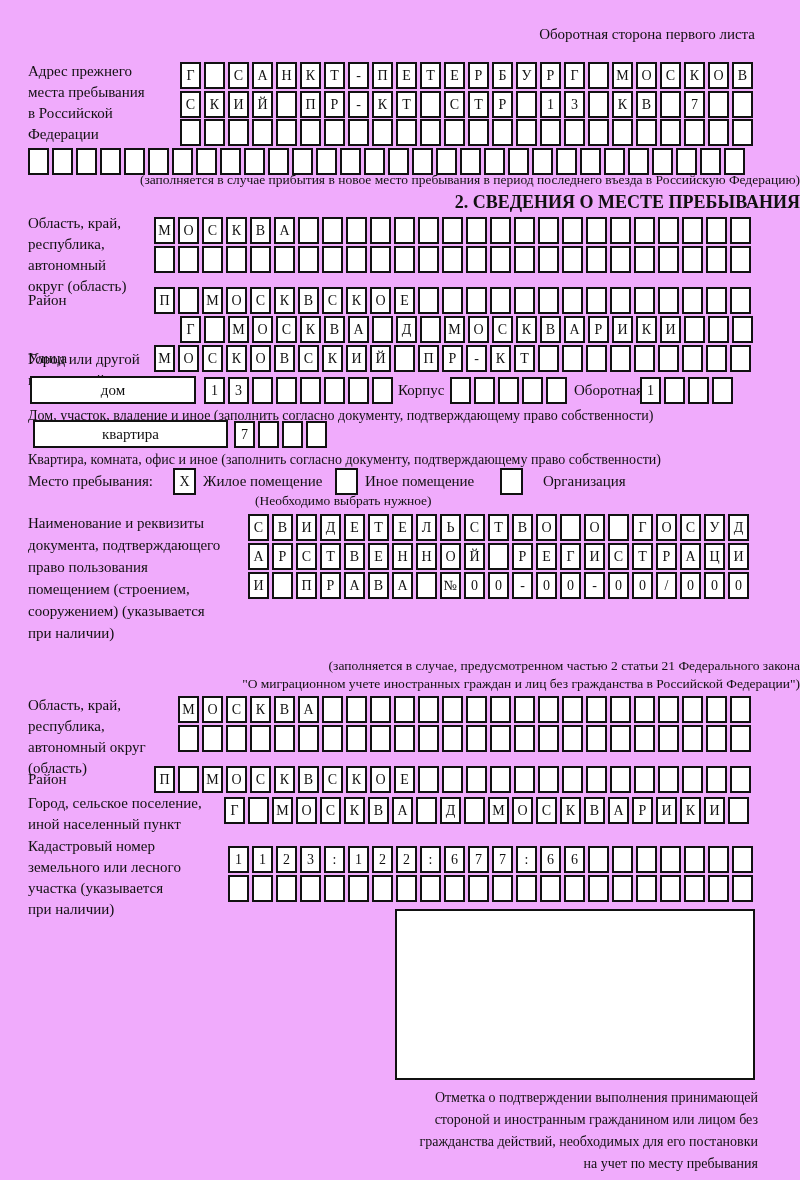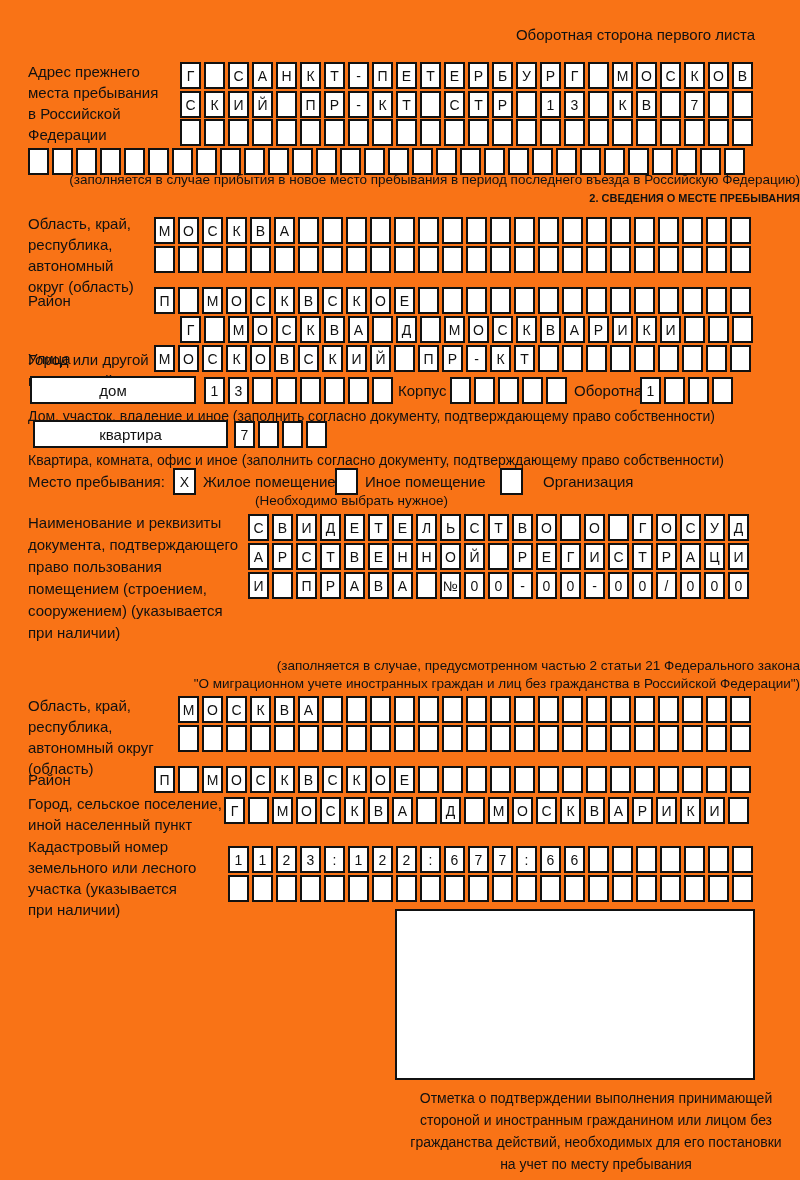--- a/index.html
+++ b/index.html
@@ -1,17 +1,17 @@
 <!DOCTYPE html>
 <html><head>
 <meta charset="utf-8">
 <style>
   html,body{margin:0;padding:0;background:#fff;}
-  #page{position:relative;width:800px;height:1180px;background:#f97316;
-        font-family:Liberation Sans, sans-serif;color:#111;overflow:hidden;}
+  #page{position:relative;width:800px;height:1180px;background:#f0abfc;
+        font-family:Liberation Serif, serif;color:#111;overflow:hidden;}
   .lbl{position:absolute;font-size:15px;line-height:21px;white-space:pre-line;}
   .center{position:absolute;left:0;right:0;text-align:right;}
   .bold{font-weight:bold;}
   .small{font-size:13.5px;}
   .cap{position:absolute;font-size:14px;}
   .cellrow{position:absolute;display:flex;gap:3px;}
   .cell{box-sizing:border-box;width:21px;height:27px;border:2px solid #111;
         display:flex;align-items:center;justify-content:center;
         font-size:14px;flex:0 0 auto;background:#fff;}
   .widebox{position:absolute;box-sizing:border-box;border:2px solid #111;height:28px;
@@ -136,21 +136,21 @@
       <span class="cell"></span>
       <span class="cell"></span>
       <span class="cell"></span>
       <span class="cell"></span>
       <span class="cell"></span>
       <span class="cell"></span>
       <span class="cell"></span>
     </div>
   <div class="center small" style="top:172px;">(заполняется в случае прибытия в новое место пребывания в период последнего въезда в Российскую Федерацию)</div>
 
-  <div class="center bold" style="top:192px;font-size:11px;">2. СВЕДЕНИЯ О МЕСТЕ ПРЕБЫВАНИЯ</div>
+  <div class="center bold" style="top:192px;font-size:18px;">2. СВЕДЕНИЯ О МЕСТЕ ПРЕБЫВАНИЯ</div>
 
   <div class="lbl" style="left:28px;top:213px;">Область, край,
 республика,
 автономный
 округ (область)</div>
   <div class="cellrow" style="left:154px;top:217px;">
       <span class="cell">М</span>
       <span class="cell">О</span>
       <span class="cell">С</span>
       <span class="cell">К</span>
@@ -576,18 +576,18 @@
       <span class="cell"></span>
       <span class="cell"></span>
       <span class="cell"></span>
       <span class="cell"></span>
       <span class="cell"></span>
       <span class="cell"></span>
       <span class="cell"></span>
     </div>
 
   <div class="stampbox" style="left:395px;top:909px;width:360px;height:171px;"></div>
-  <div class="cap" style="left:399px;top:1087px;width:394px;text-align:center;line-height:22px;white-space:pre-line;">Отметка о подтверждении выполнения принимающей
+  <div class="cap" style="left:364px;top:1087px;width:394px;text-align:right;line-height:22px;white-space:pre-line;">Отметка о подтверждении выполнения принимающей
 стороной и иностранным гражданином или лицом без
 гражданства действий, необходимых для его постановки
 на учет по месту пребывания</div>
 
 </div>
 
 </body></html>

